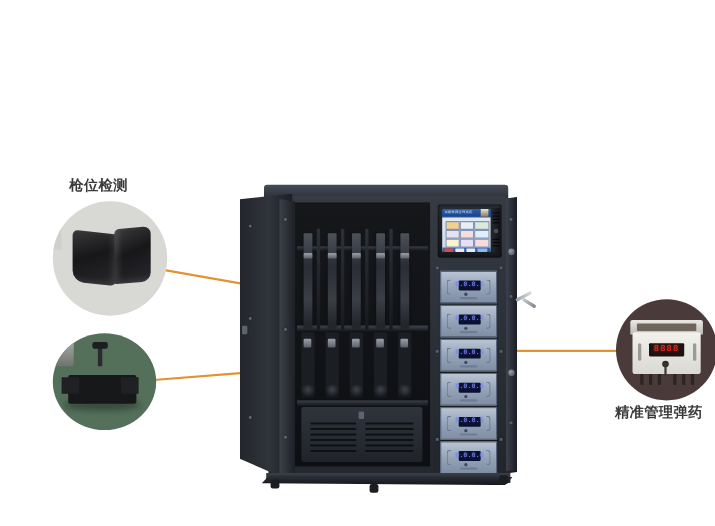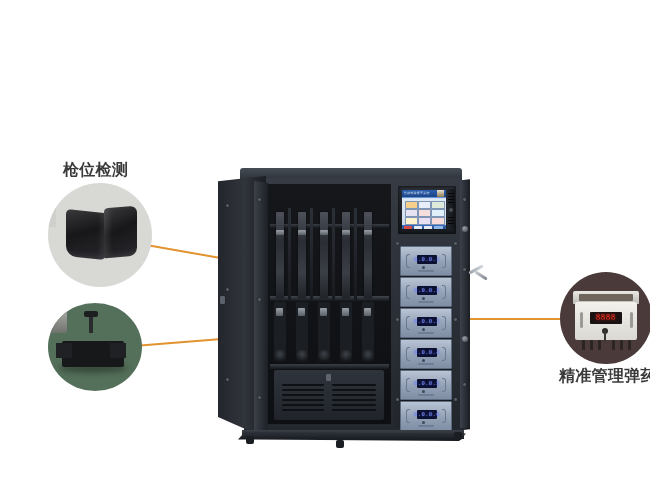--- a/index.html
+++ b/index.html
@@ -14,21 +14,21 @@
 
   
   .heading{
     position:absolute;left:5px;top:86px;
     font-size:14.5px;font-weight:bold;color:#2b2b2b;
     letter-spacing:.4px;white-space:nowrap;
   }
 
   
   .clabel{
-    position:absolute;font-size:16px;font-weight:bold;color:#3a3a3a;
+    position:absolute;font-size:13px;font-weight:bold;color:#3a3a3a;
     white-space:nowrap;letter-spacing:.3px;
   }
   #label-gun-detect{left:63px;top:160px;}
   #label-gun-lock{left:43px;top:396px;}
   #label-magazine{left:559px;top:366px;}
 
   
   .conn{position:absolute;background:#e2922f;transform-origin:0 50%;height:2px;border-radius:1px;}
 
   
@@ -60,21 +60,21 @@
   #lkShadow{left:10px;top:60px;width:70px;height:10px;background:rgba(0,0,0,.35);border-radius:50%;filter:blur(3px);}
 
   
   #mgBox{position:absolute;left:15px;top:30px;width:62px;height:38px;
          background:linear-gradient(180deg,#f2f1ec,#d9d8d2);border-radius:2px;}
   #mgTop{position:absolute;left:13px;top:19px;width:66px;height:13px;
          background:linear-gradient(180deg,#e9e8e2,#bdbcb6);border-radius:2px 2px 0 0;}
   #mgSlot{position:absolute;left:19px;top:22px;width:54px;height:7px;background:#6e655c;border-radius:1px;}
   #mgLed{position:absolute;left:30px;top:40px;width:32px;height:12px;background:#1a1213;border-radius:1px;
          display:flex;align-items:center;justify-content:center;}
-  #mgLedText{font-family:Liberation Serif, serif;font-size:8px;color:#ff3222;letter-spacing:1px;
+  #mgLedText{font-family:Liberation Mono, monospace;font-size:8px;color:#ff3222;letter-spacing:1px;
              text-shadow:0 0 3px #ff2a14;line-height:1;}
   .mgHandle{position:absolute;width:3px;height:16px;background:#9b9a94;border-radius:2px;}
   #mgHL{left:20px;top:40px;}
   #mgHR{left:70px;top:40px;}
   #mgKnob{position:absolute;left:42px;top:56px;width:6px;height:6px;border-radius:50%;background:#2e2c2a;}
   #mgStem{position:absolute;left:44px;top:58px;width:2px;height:12px;background:#3a3733;}
   .mgFin{position:absolute;width:3px;height:10px;background:#2a2522;border-radius:1px;}
 
   
   #cabinet{position:absolute;left:218px;top:168px;width:260px;height:288px;}

